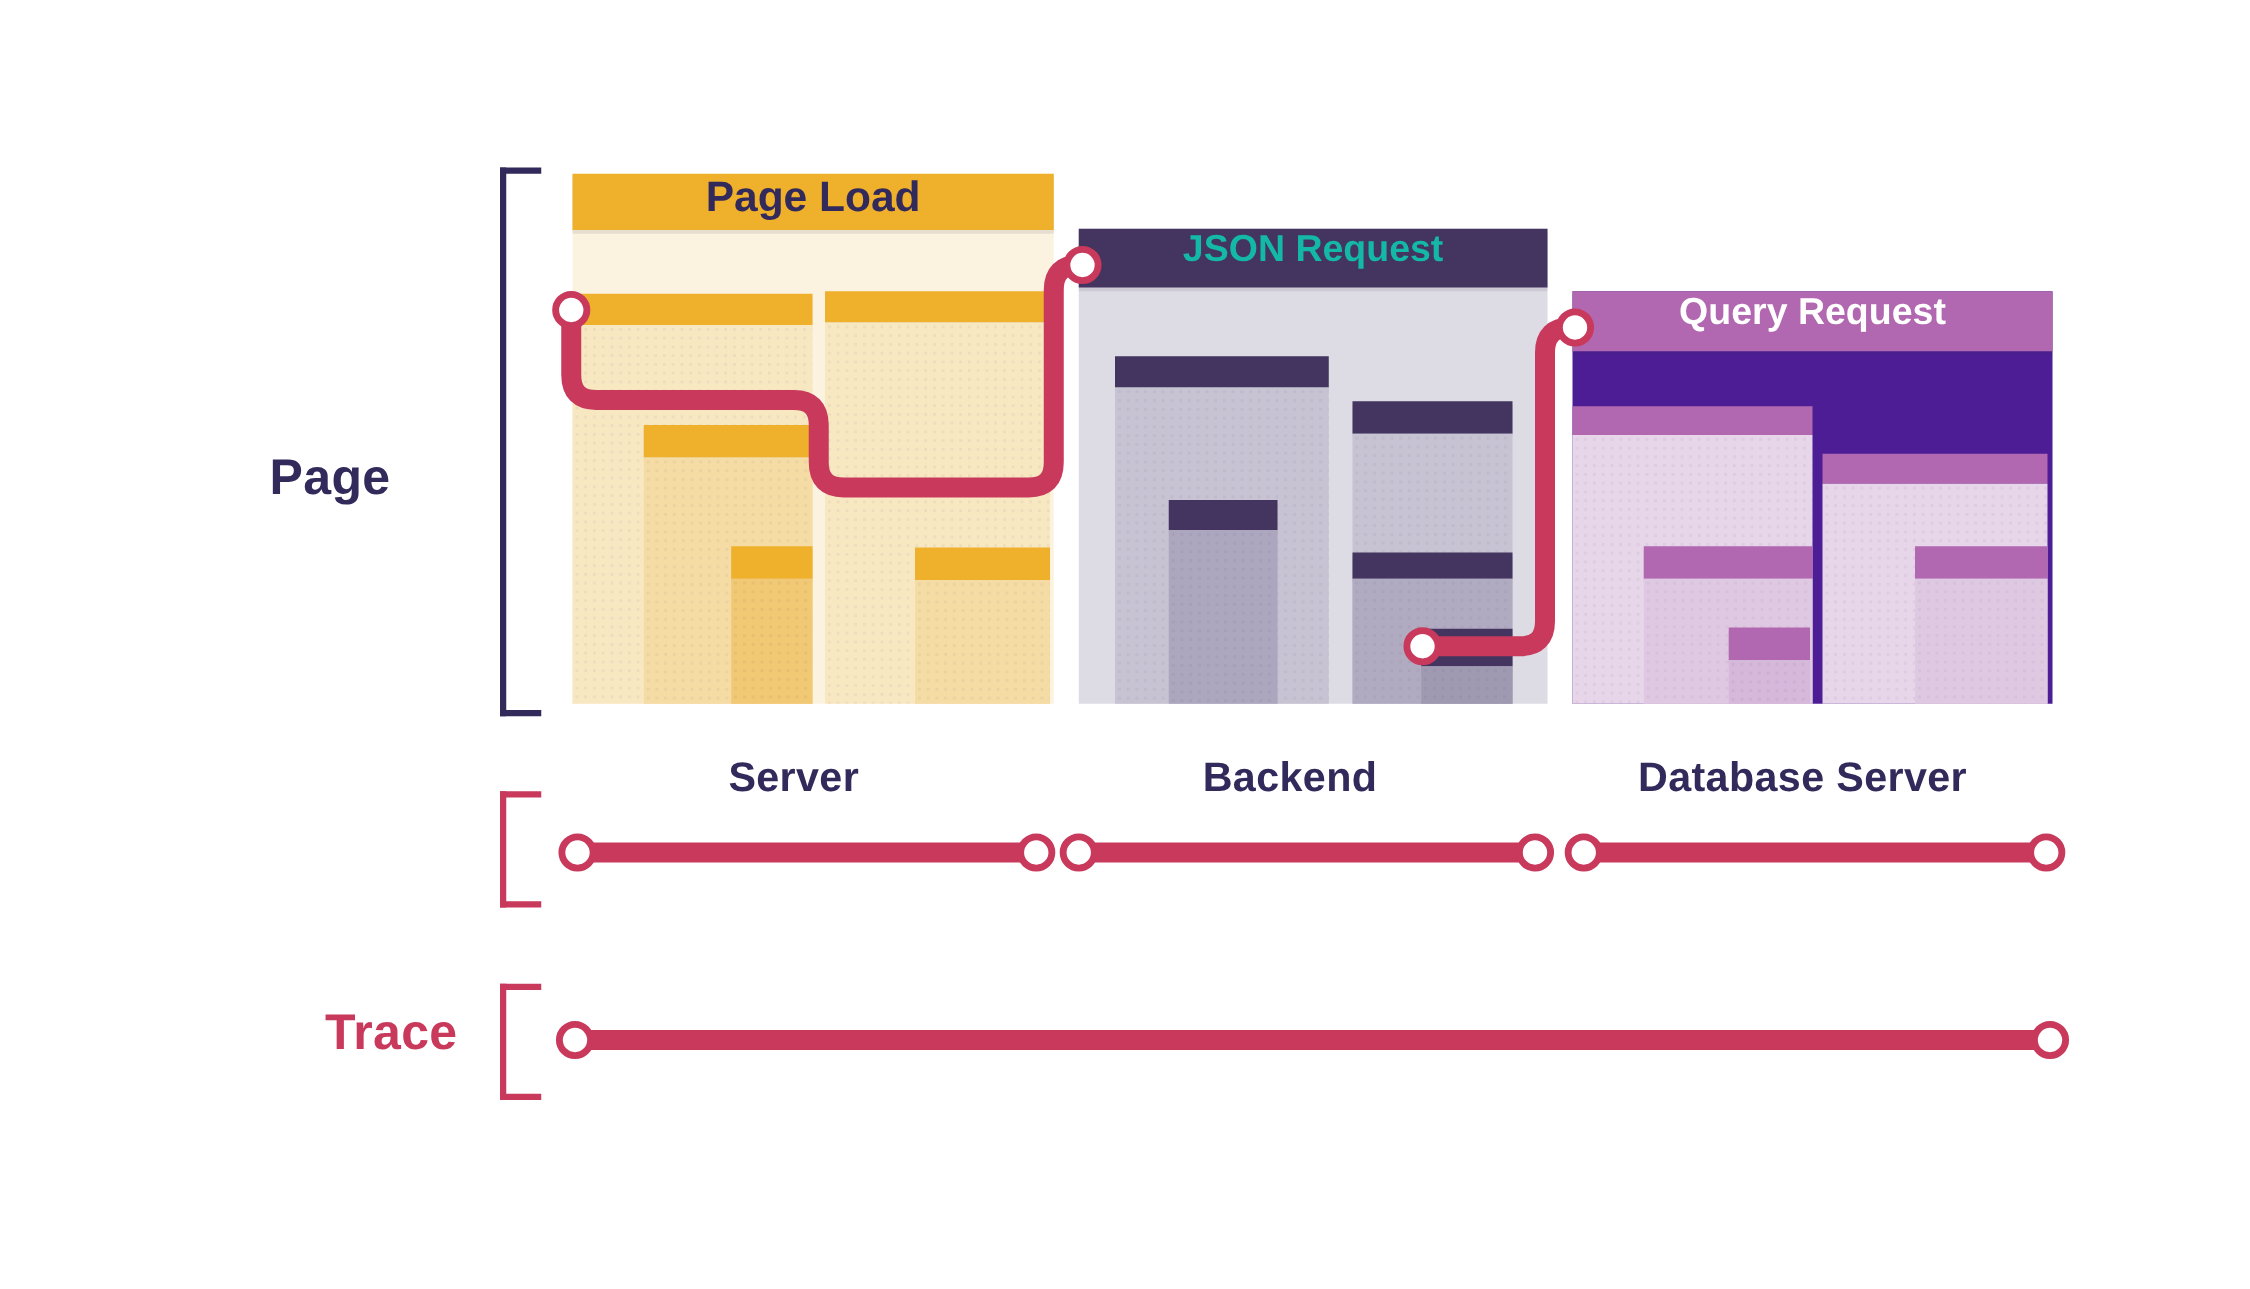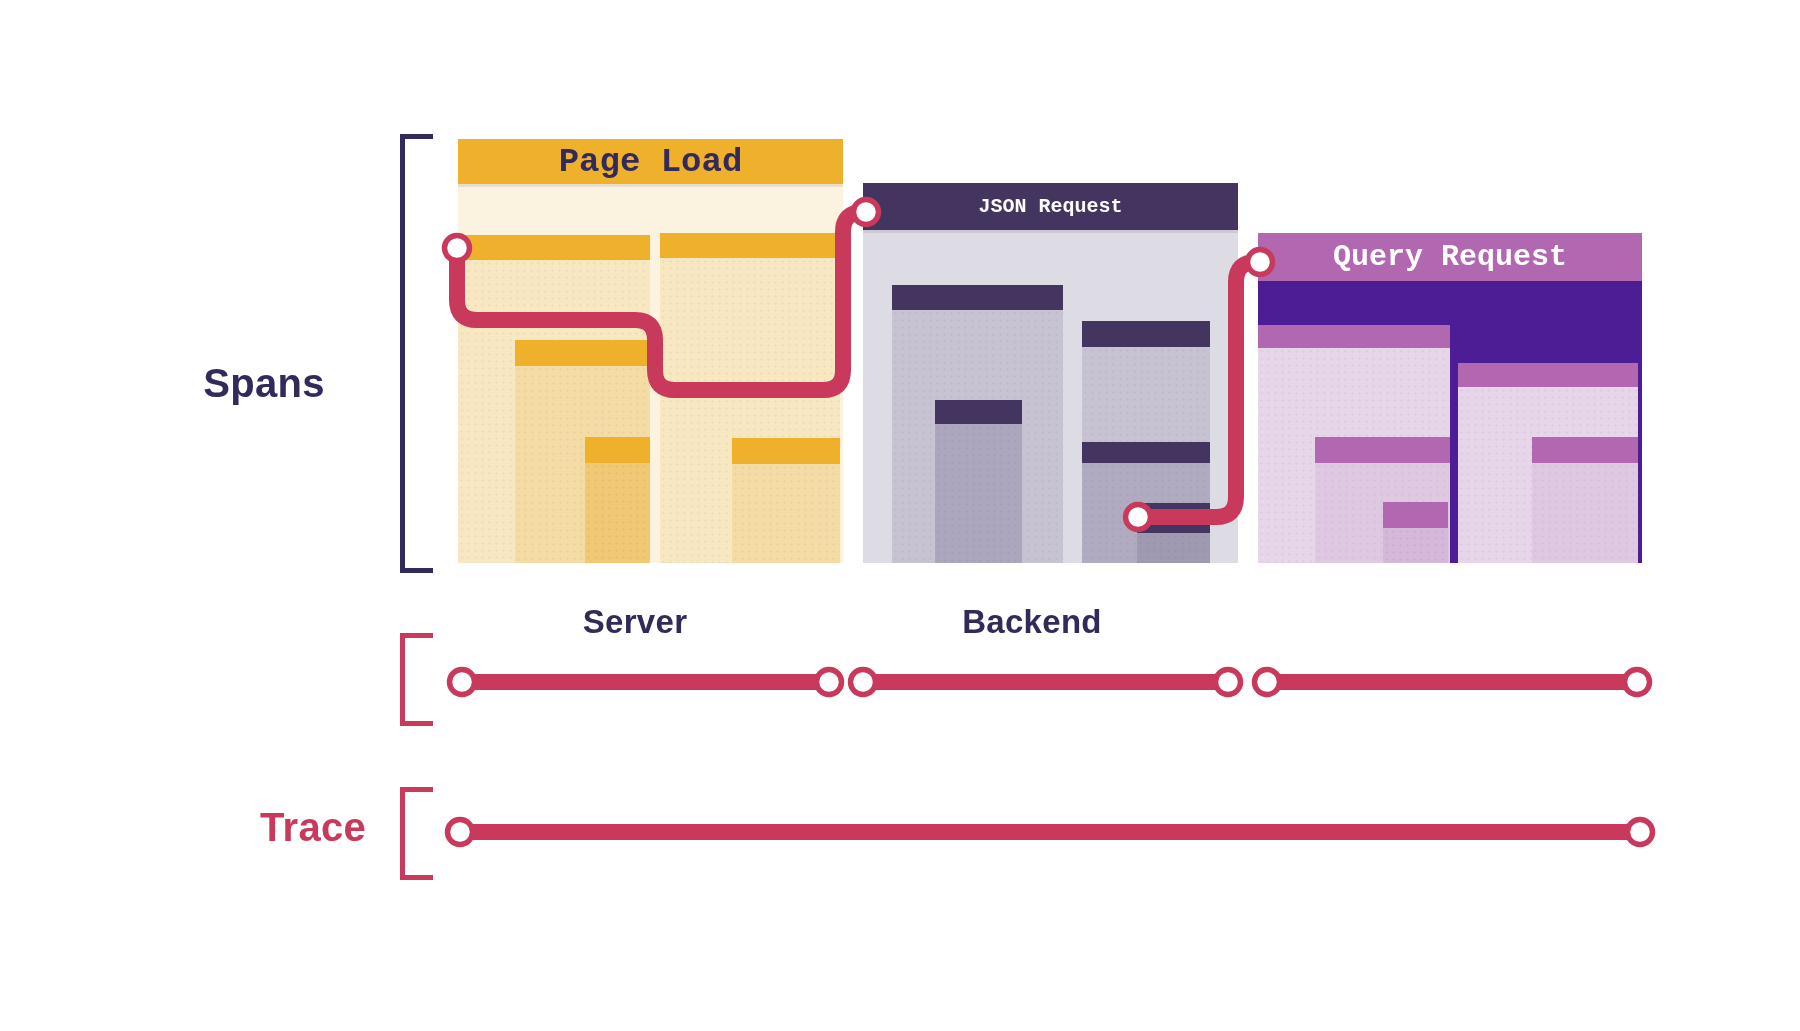--- a/index.html
+++ b/index.html
@@ -27,47 +27,46 @@
   .bracket{
     position:absolute;width:28px;
     border-style:solid;border-color:var(--ink);
     border-width:5px 0 5px 5px;
     background:transparent;
   }
   .bracket.red{border-color:var(--red);}
   .block{position:absolute;}
   .block-header{
     position:absolute;left:0;top:0;width:100%;
-    display:flex;align-items:center;justify-content:center;
+    display:flex;justify-content:center;
     font-weight:bold;
     box-shadow:0 3px 0 rgba(60,40,90,0.10);
-    font-family:Liberation Mono, monospace;
   }
   .block-header.gold{background:var(--gold);color:var(--ink);font-size:34px;}
-  .block-header.navy{background:var(--navy);color:#ffffff;font-size:20px;}
+  .block-header.navy{background:var(--navy);color:#14b8a6;font-size:30px;}
   .block-header.purple{background:var(--purple);color:#fff;font-size:30px;}
   .bar{position:absolute;box-shadow:0 3px 0 rgba(60,40,90,0.10);}
   .bar.gold{background:var(--gold);}
   .bar.navy{background:var(--navy);}
   .bar.purple{background:var(--purple);}
   .bodyfill{
     position:absolute;
     background-image:radial-gradient(rgba(60,40,90,0.055) 1.2px,transparent 1.4px);
     background-size:7px 7px;
   }
   svg.overlay{position:absolute;left:0;top:0;z-index:6;pointer-events:none;}
   .rline{stroke:var(--red);stroke-width:16;fill:none;}
   .rnode{fill:#fff;stroke:var(--red);stroke-width:5.5;}
 </style>
 </head>
 <body>
 
 <div class="canvas">
 
-  <div class="label ink big" style="left:264px;top:383px;">Spans</div>
+  <div class="label ink big" style="left:264px;top:383px;">Page</div>
   <div class="bracket" style="left:400px;top:134px;height:429px;"></div>
 
   <div class="block" style="left:458px;top:139px;width:385px;height:424px;background:#FBF3E0;">
     <div class="block-header gold" style="height:45px;">
       <span>Page Load</span>
     </div>
     <div class="bar gold" style="left:0px;top:96px;width:192px;height:25px;"></div>
     <div class="bodyfill" style="left:0px;top:121px;width:192px;height:303px;background-color:#F8E8C2;"></div>
     <div class="bar gold" style="left:57px;top:201px;width:135px;height:26px;"></div>
     <div class="bodyfill" style="left:57px;top:227px;width:135px;height:197px;background-color:#F5DCA4;"></div>
@@ -106,20 +105,21 @@
     <div class="bar purple" style="left:125px;top:269px;width:65px;height:26px;"></div>
     <div class="bodyfill" style="left:125px;top:295px;width:65px;height:35px;background-color:#D5B8DA;"></div>
     <div class="bar purple" style="left:200px;top:130px;width:180px;height:24px;"></div>
     <div class="bodyfill" style="left:200px;top:154px;width:180px;height:176px;background-color:#E7D6E9;"></div>
     <div class="bar purple" style="left:274px;top:204px;width:106px;height:26px;"></div>
     <div class="bodyfill" style="left:274px;top:230px;width:106px;height:100px;background-color:#DFC9E2;"></div>
   </div>
 
   <div class="label ink mid" style="left:635px;top:622px;">Server</div>
   <div class="label ink mid" style="left:1032px;top:622px;">Backend</div>
+  <div class="label ink mid" style="left:1442px;top:622px;">Database Server</div>
 
   <div class="bracket red" style="left:400px;top:633px;height:83px;"></div>
 
   <div class="label red big" style="left:265px;top:827px;margin-left:48px;">Trace</div>
   <div class="bracket red" style="left:400px;top:787px;height:83px;"></div>
 
   <svg class="overlay" width="1800" height="1031" viewBox="0 0 1800 1031">
 
     <path class="rline" d="M457,252 L457,300 Q457,320 477,320 L635,320 Q655,320 655,340 L655,370 Q655,390 675,390 L823,390 Q843,390 843,370 L843,232 Q843,212 863,212 L866,212"></path>
 

